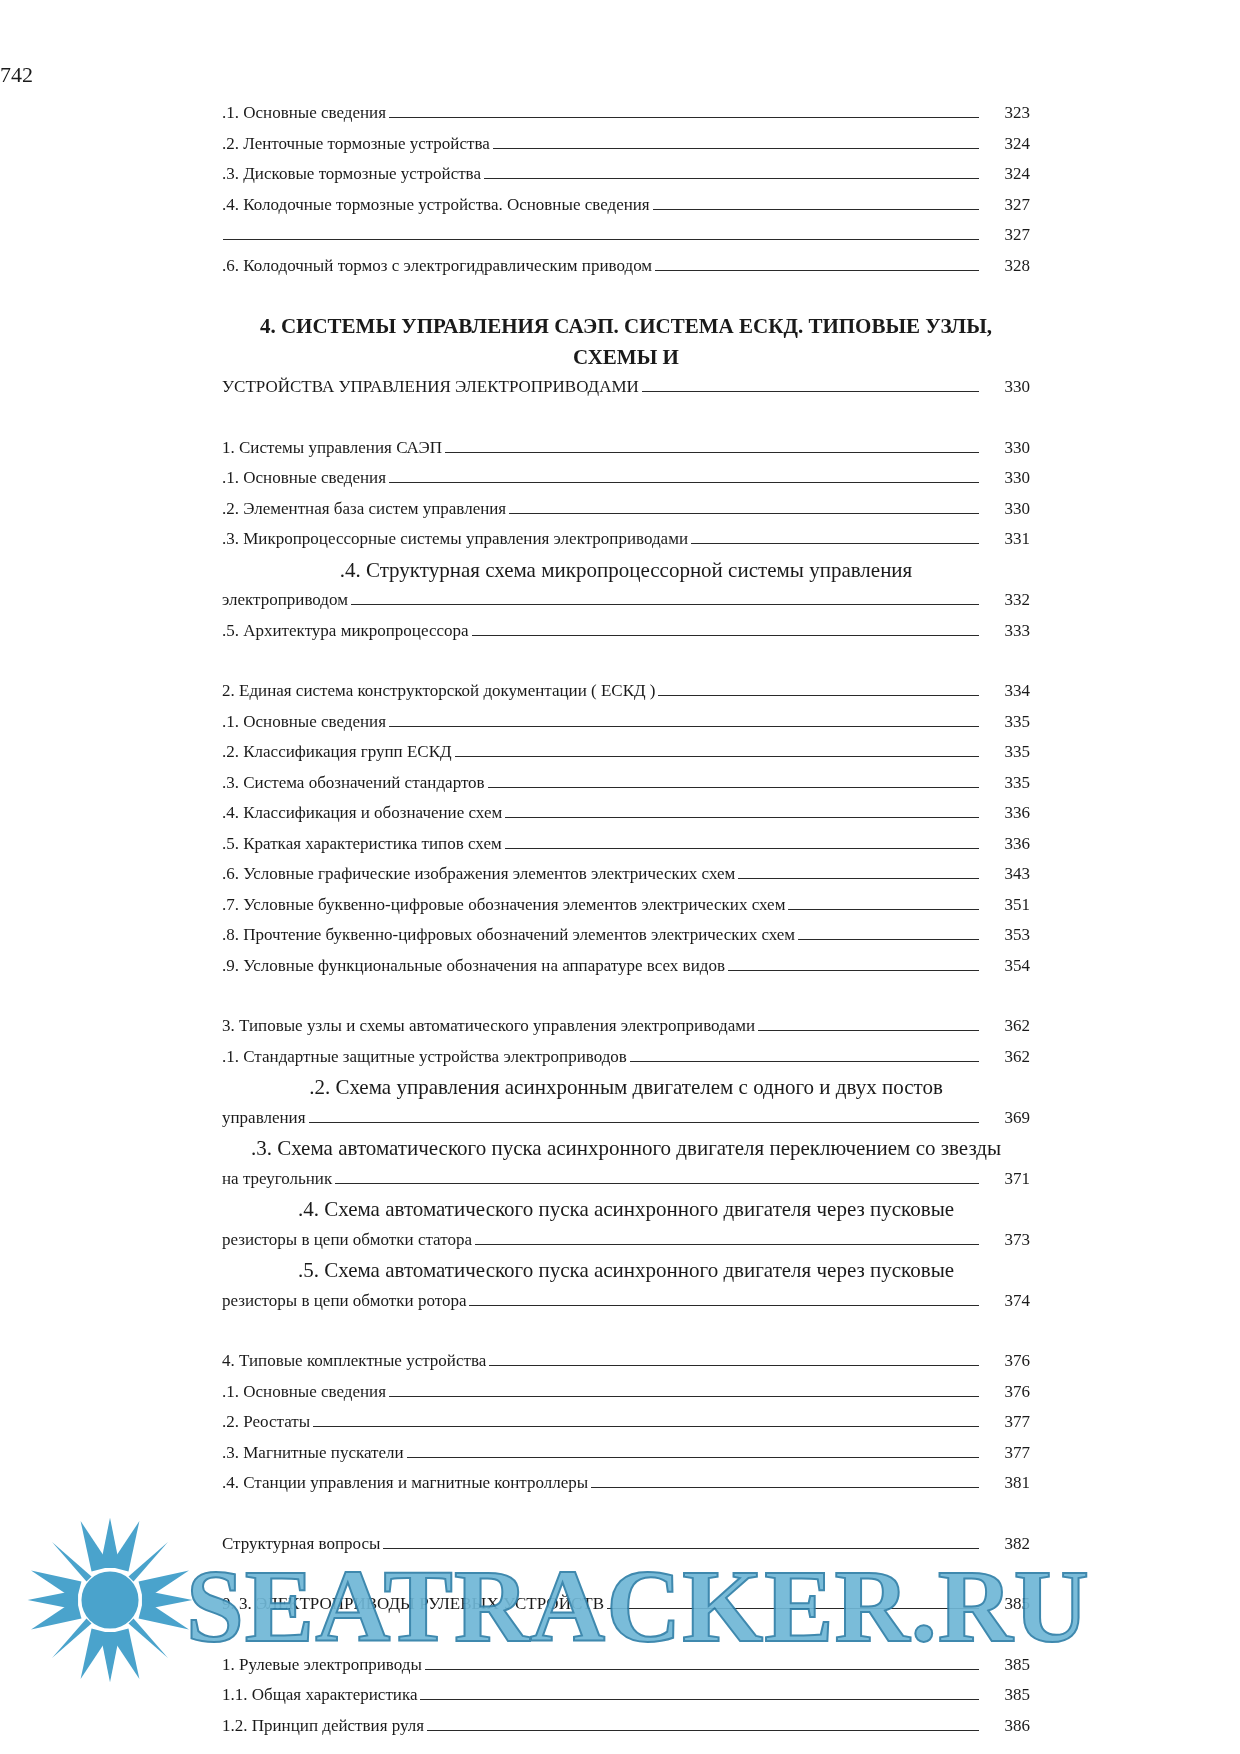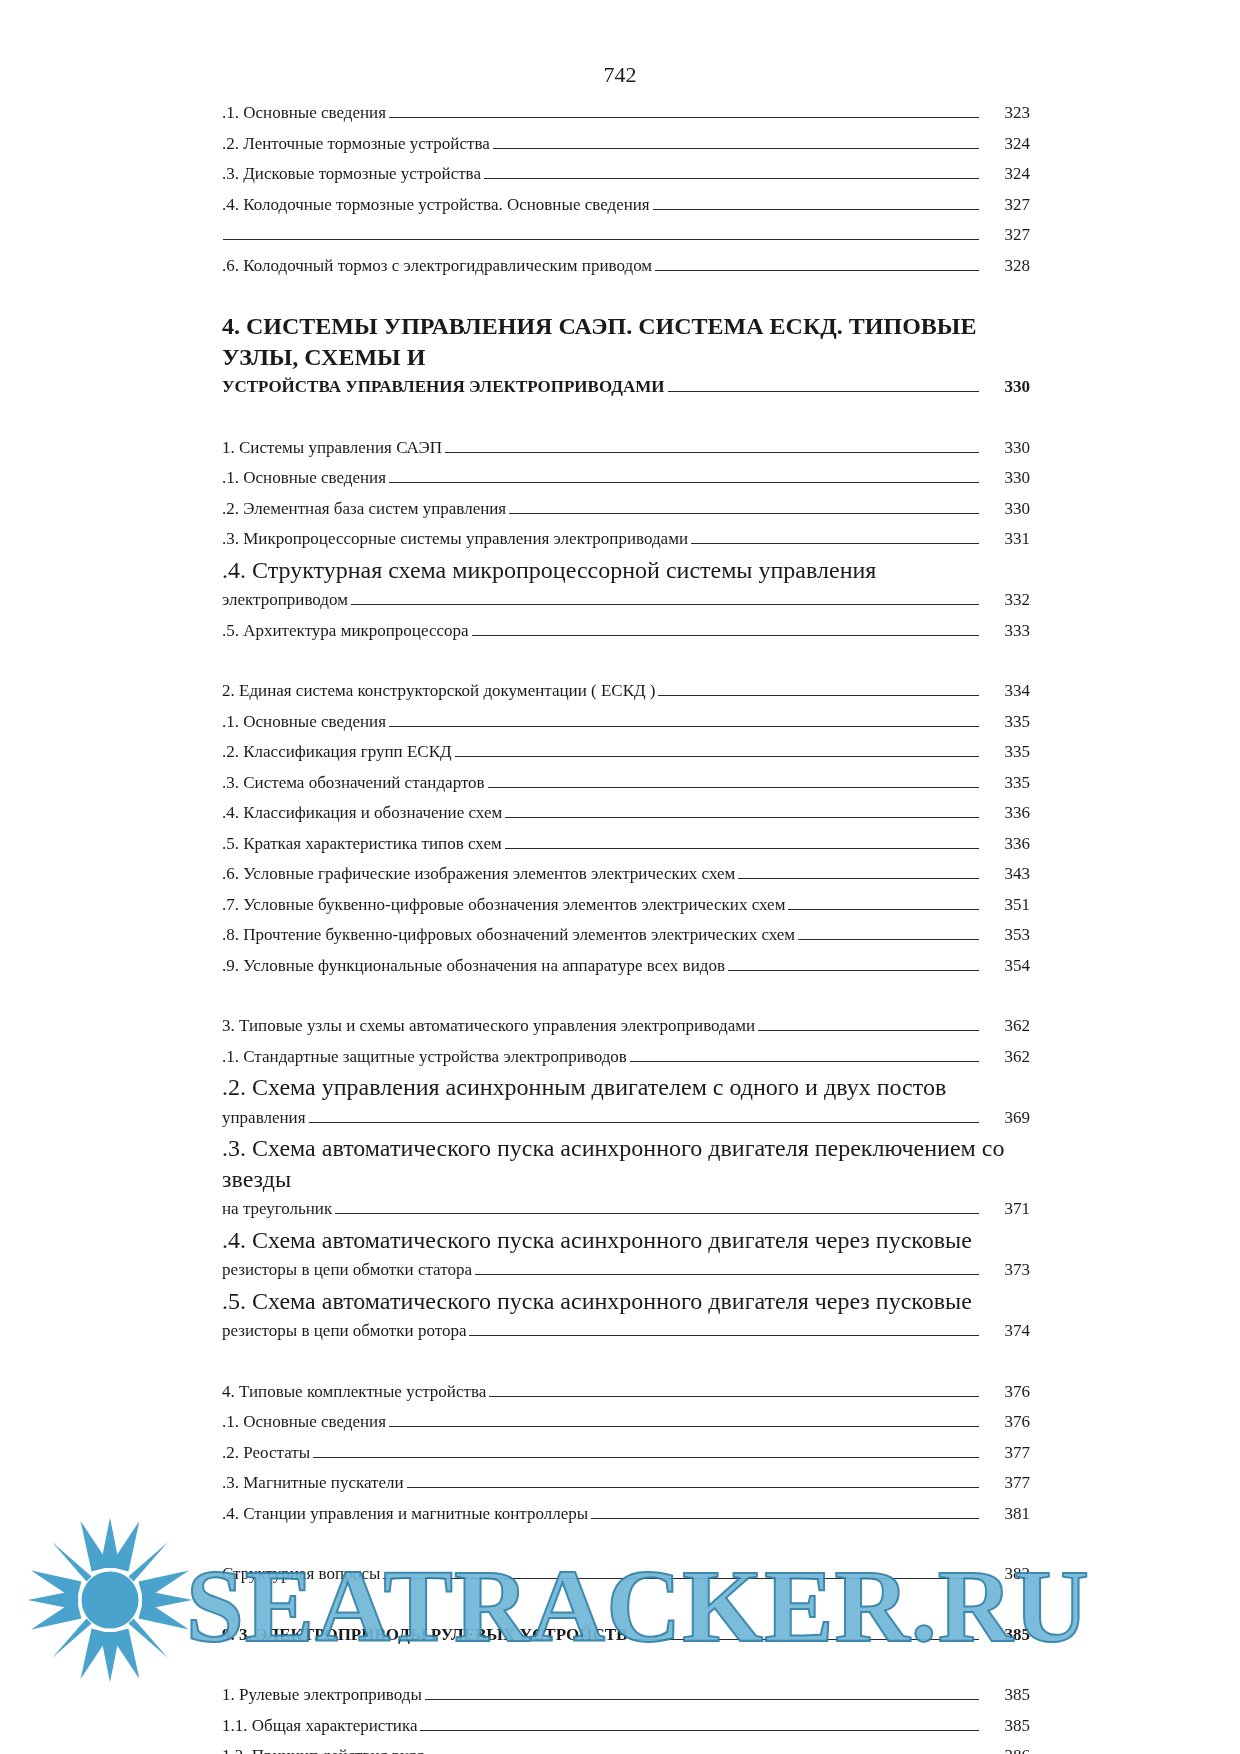--- a/index.html
+++ b/index.html
@@ -19,21 +19,20 @@
     position: absolute;
     left: 0; top: 0;
     width: 1240px;
     height: 1754px;
   }
   .page-number {
     position: absolute;
     top: 62px;
     left: 0;
     width: 1240px;
-    text-align: center;
     font-size: 22px;
     font-family: "Liberation Serif", serif;
   }
   .toc {
     position: absolute;
     top: 98px;
     left: 222px;
     width: 808px;
   }
   .entry {
@@ -55,28 +54,29 @@
     min-width: 4px;
   }
   .entry .pg {
     flex: 0 0 auto;
     text-align: right;
     width: 44px;
     padding-left: 6px;
   }
   .entry.bold .label,
   .entry.bold .pg {
-    font-weight: bold;
+    font-weight: normal;
   }
   .spacer {
     height: 30px;
   }
   .plainline {
-    font-size: 24px;
+    font-size: 21px;
     line-height: 30.5px;
+    text-align: center;
   }
   .plainline.bold { font-weight: bold; }
 
   
   .watermark {
     position: absolute;
     left: 18px;
     bottom: 8px;
     width: 1100px;
     height: 260px;

